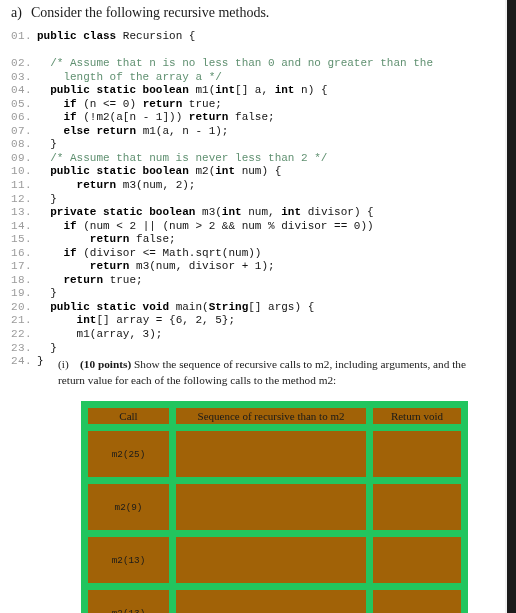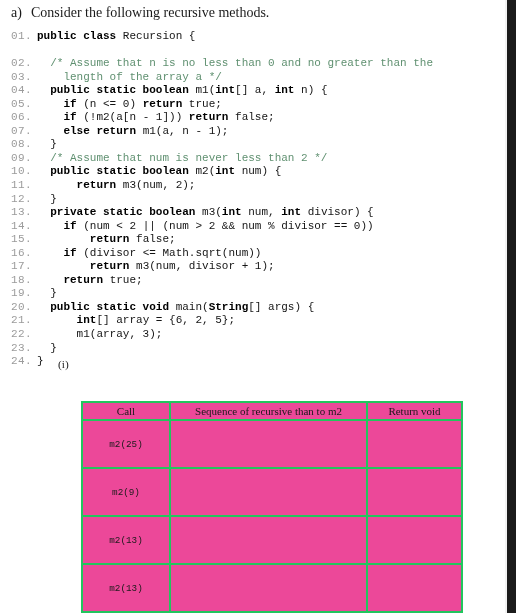--- a/index.html
+++ b/index.html
@@ -92,23 +92,23 @@
   
   #answer-table {
     position: absolute;
     left: 81px;
     top: 401px;
     width: 382px;
     border-collapse: collapse;
     table-layout: fixed;
   }
   #answer-table td, #answer-table th {
-    border: 2px solid #22c55e;
+    border: 7px solid #22c55e;
     padding: 0;
-    background: #ec4899;
+    background: #a16207;
   }
   #answer-table th {
     font-family: "Liberation Serif", serif;
     font-size: 11px;
     font-weight: normal;
     color: #1a1a1a;
     height: 16px;
     text-align: center;
     vertical-align: middle;
   }
@@ -132,20 +132,21 @@
 <div id="page">
 
   <div class="prompt-line">
     <span class="prompt-marker">a)</span><span>Consider the following recursive methods.</span>
   </div>
 
   <div id="code-block"><div class="code-line"><span class="ln">01.</span><span></span><span class="kw">public class </span><span class="">Recursion {</span></div><div class="code-line"><span class="ln"></span>&nbsp;</div><div class="code-line"><span class="ln">02.</span><span>  </span><span class="cmt">/* Assume that n is no less than 0 and no greater than the</span></div><div class="code-line"><span class="ln">03.</span><span>    </span><span class="cmt">length of the array a */</span></div><div class="code-line"><span class="ln">04.</span><span>  </span><span class="kw">public static boolean </span><span class="">m1(</span><span class="kw">int</span><span class="">[] a, </span><span class="kw">int</span><span class=""> n) {</span></div><div class="code-line"><span class="ln">05.</span><span>    </span><span class="kw">if </span><span class="">(n &lt;= 0) </span><span class="kw">return </span><span class="">true;</span></div><div class="code-line"><span class="ln">06.</span><span>    </span><span class="kw">if </span><span class="">(!m2(a[n - 1])) </span><span class="kw">return </span><span class="">false;</span></div><div class="code-line"><span class="ln">07.</span><span>    </span><span class="kw">else return </span><span class="">m1(a, n - 1);</span></div><div class="code-line"><span class="ln">08.</span><span>  </span><span class="">}</span></div><div class="code-line"><span class="ln">09.</span><span>  </span><span class="cmt">/* Assume that num is never less than 2 */</span></div><div class="code-line"><span class="ln">10.</span><span>  </span><span class="kw">public static boolean </span><span class="">m2(</span><span class="kw">int</span><span class=""> num) {</span></div><div class="code-line"><span class="ln">11.</span><span>      </span><span class="kw">return </span><span class="">m3(num, 2);</span></div><div class="code-line"><span class="ln">12.</span><span>  </span><span class="">}</span></div><div class="code-line"><span class="ln">13.</span><span>  </span><span class="kw">private static boolean </span><span class="">m3(</span><span class="kw">int</span><span class=""> num, </span><span class="kw">int</span><span class=""> divisor) {</span></div><div class="code-line"><span class="ln">14.</span><span>    </span><span class="kw">if </span><span class="">(num &lt; 2 || (num &gt; 2 &amp;&amp; num % divisor == 0))</span></div><div class="code-line"><span class="ln">15.</span><span>        </span><span class="kw">return </span><span class="">false;</span></div><div class="code-line"><span class="ln">16.</span><span>    </span><span class="kw">if </span><span class="">(divisor &lt;= Math.sqrt(num))</span></div><div class="code-line"><span class="ln">17.</span><span>        </span><span class="kw">return </span><span class="">m3(num, divisor + 1);</span></div><div class="code-line"><span class="ln">18.</span><span>    </span><span class="kw">return </span><span class="">true;</span></div><div class="code-line"><span class="ln">19.</span><span>  </span><span class="">}</span></div><div class="code-line"><span class="ln">20.</span><span>  </span><span class="kw">public static void </span><span class="">main(</span><span class="kw">String</span><span class="">[] args) {</span></div><div class="code-line"><span class="ln">21.</span><span>      </span><span class="kw">int</span><span class="">[] array = {6, 2, 5};</span></div><div class="code-line"><span class="ln">22.</span><span>      </span><span class="">m1(array, 3);</span></div><div class="code-line"><span class="ln">23.</span><span>  </span><span class="">}</span></div><div class="code-line"><span class="ln">24.</span><span></span><span class="">}</span></div></div>
 
   <div id="subq">
     <span class="marker">(i)</span>
+    <span class="body"><b>(10 points)</b><span> Show the sequence of recursive calls to m2, including arguments, and the return value for each of the following calls to the method m2:</span></span>
   </div>
 
   <table id="answer-table">
     <colgroup>
       <col class="col-call">
       <col class="col-seq">
       <col class="col-ret">
     </colgroup>
     <thead>
       <tr>

